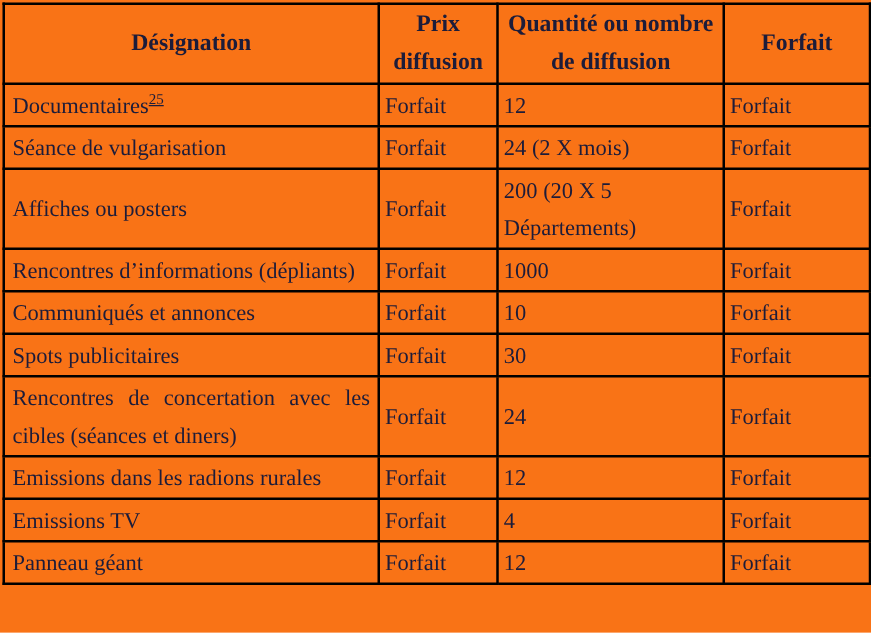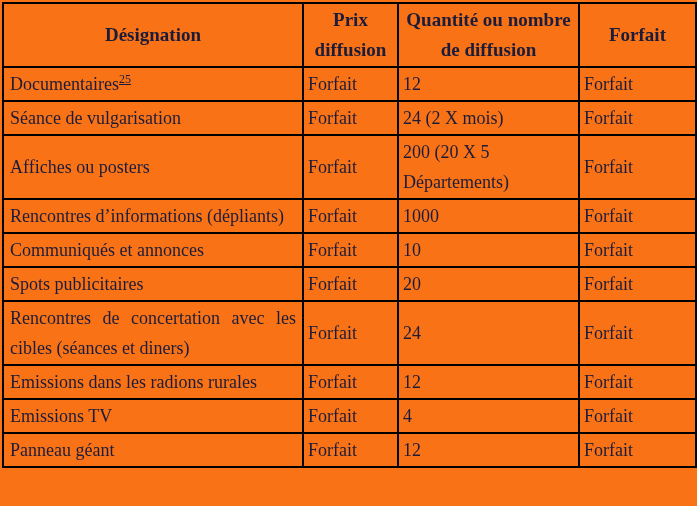--- a/index.html
+++ b/index.html
@@ -105,21 +105,21 @@
   </tr>
         <tr>
     <td class="c-designation"><span>Communiqués et annonces</span><sup class="footnote"></sup></td>
     <td class="c-center">Forfait</td>
     <td class="c-center">10</td>
     <td class="c-center">Forfait</td>
   </tr>
         <tr>
     <td class="c-designation"><span>Spots publicitaires</span><sup class="footnote"></sup></td>
     <td class="c-center">Forfait</td>
-    <td class="c-center">20</td>
+    <td class="c-center">30</td>
     <td class="c-center">Forfait</td>
   </tr>
         <tr>
     <td class="c-designation"><span>Rencontres de concertation avec les cibles (séances et diners)</span><sup class="footnote"></sup></td>
     <td class="c-center">Forfait</td>
     <td class="c-center">24</td>
     <td class="c-center">Forfait</td>
   </tr>
         <tr>
     <td class="c-designation"><span>Emissions dans les radions rurales</span><sup class="footnote"></sup></td>

